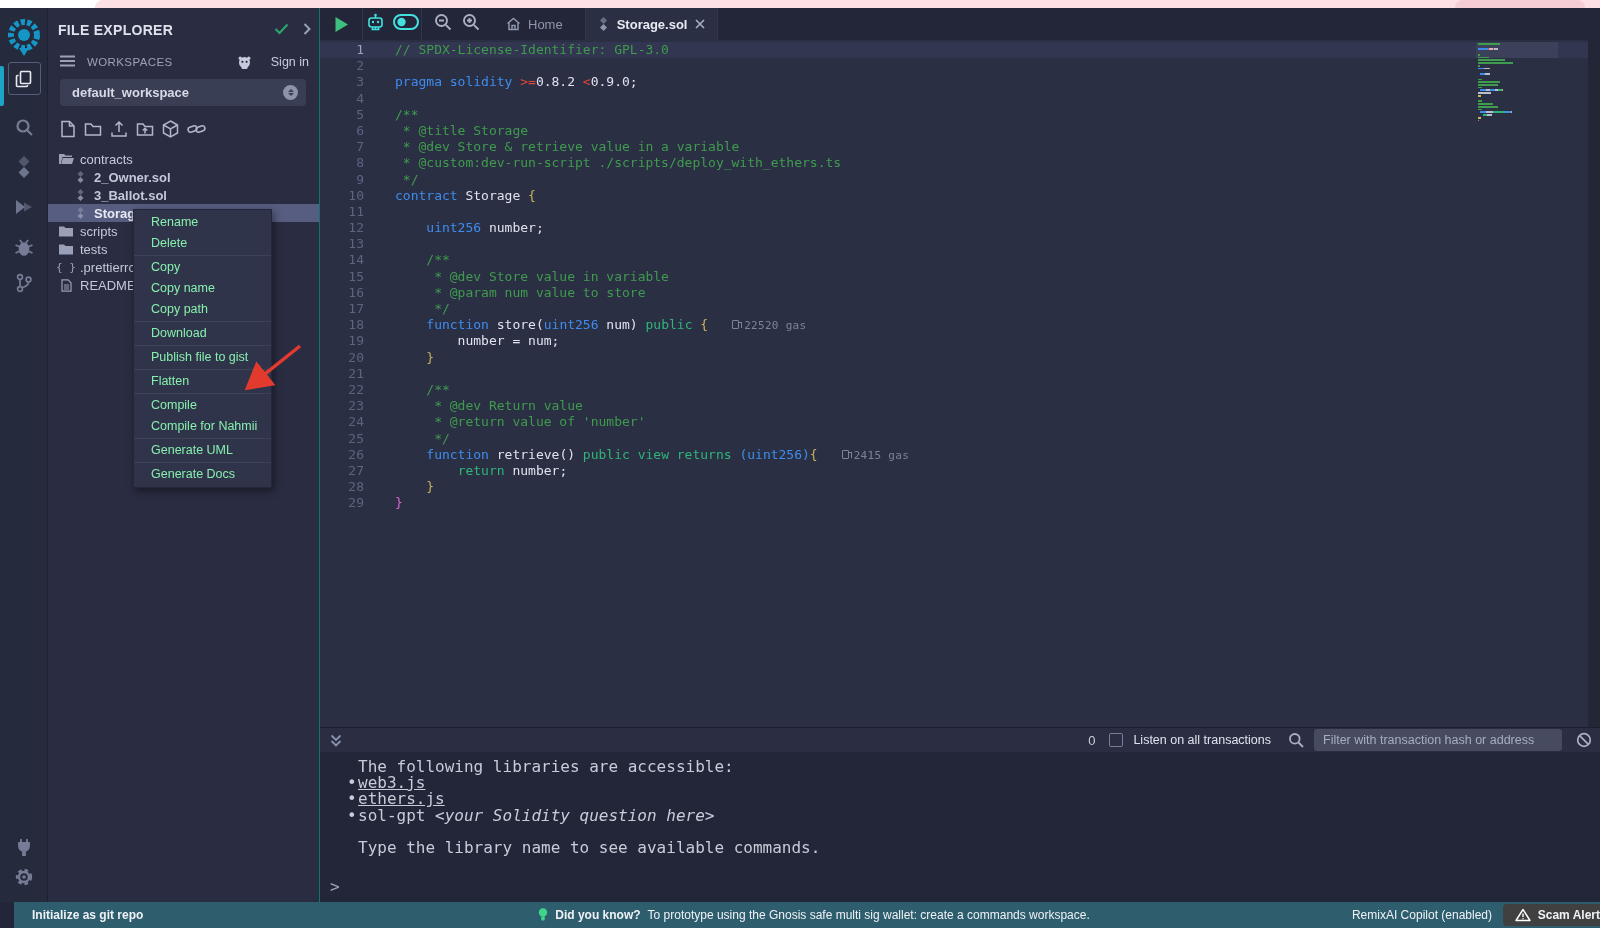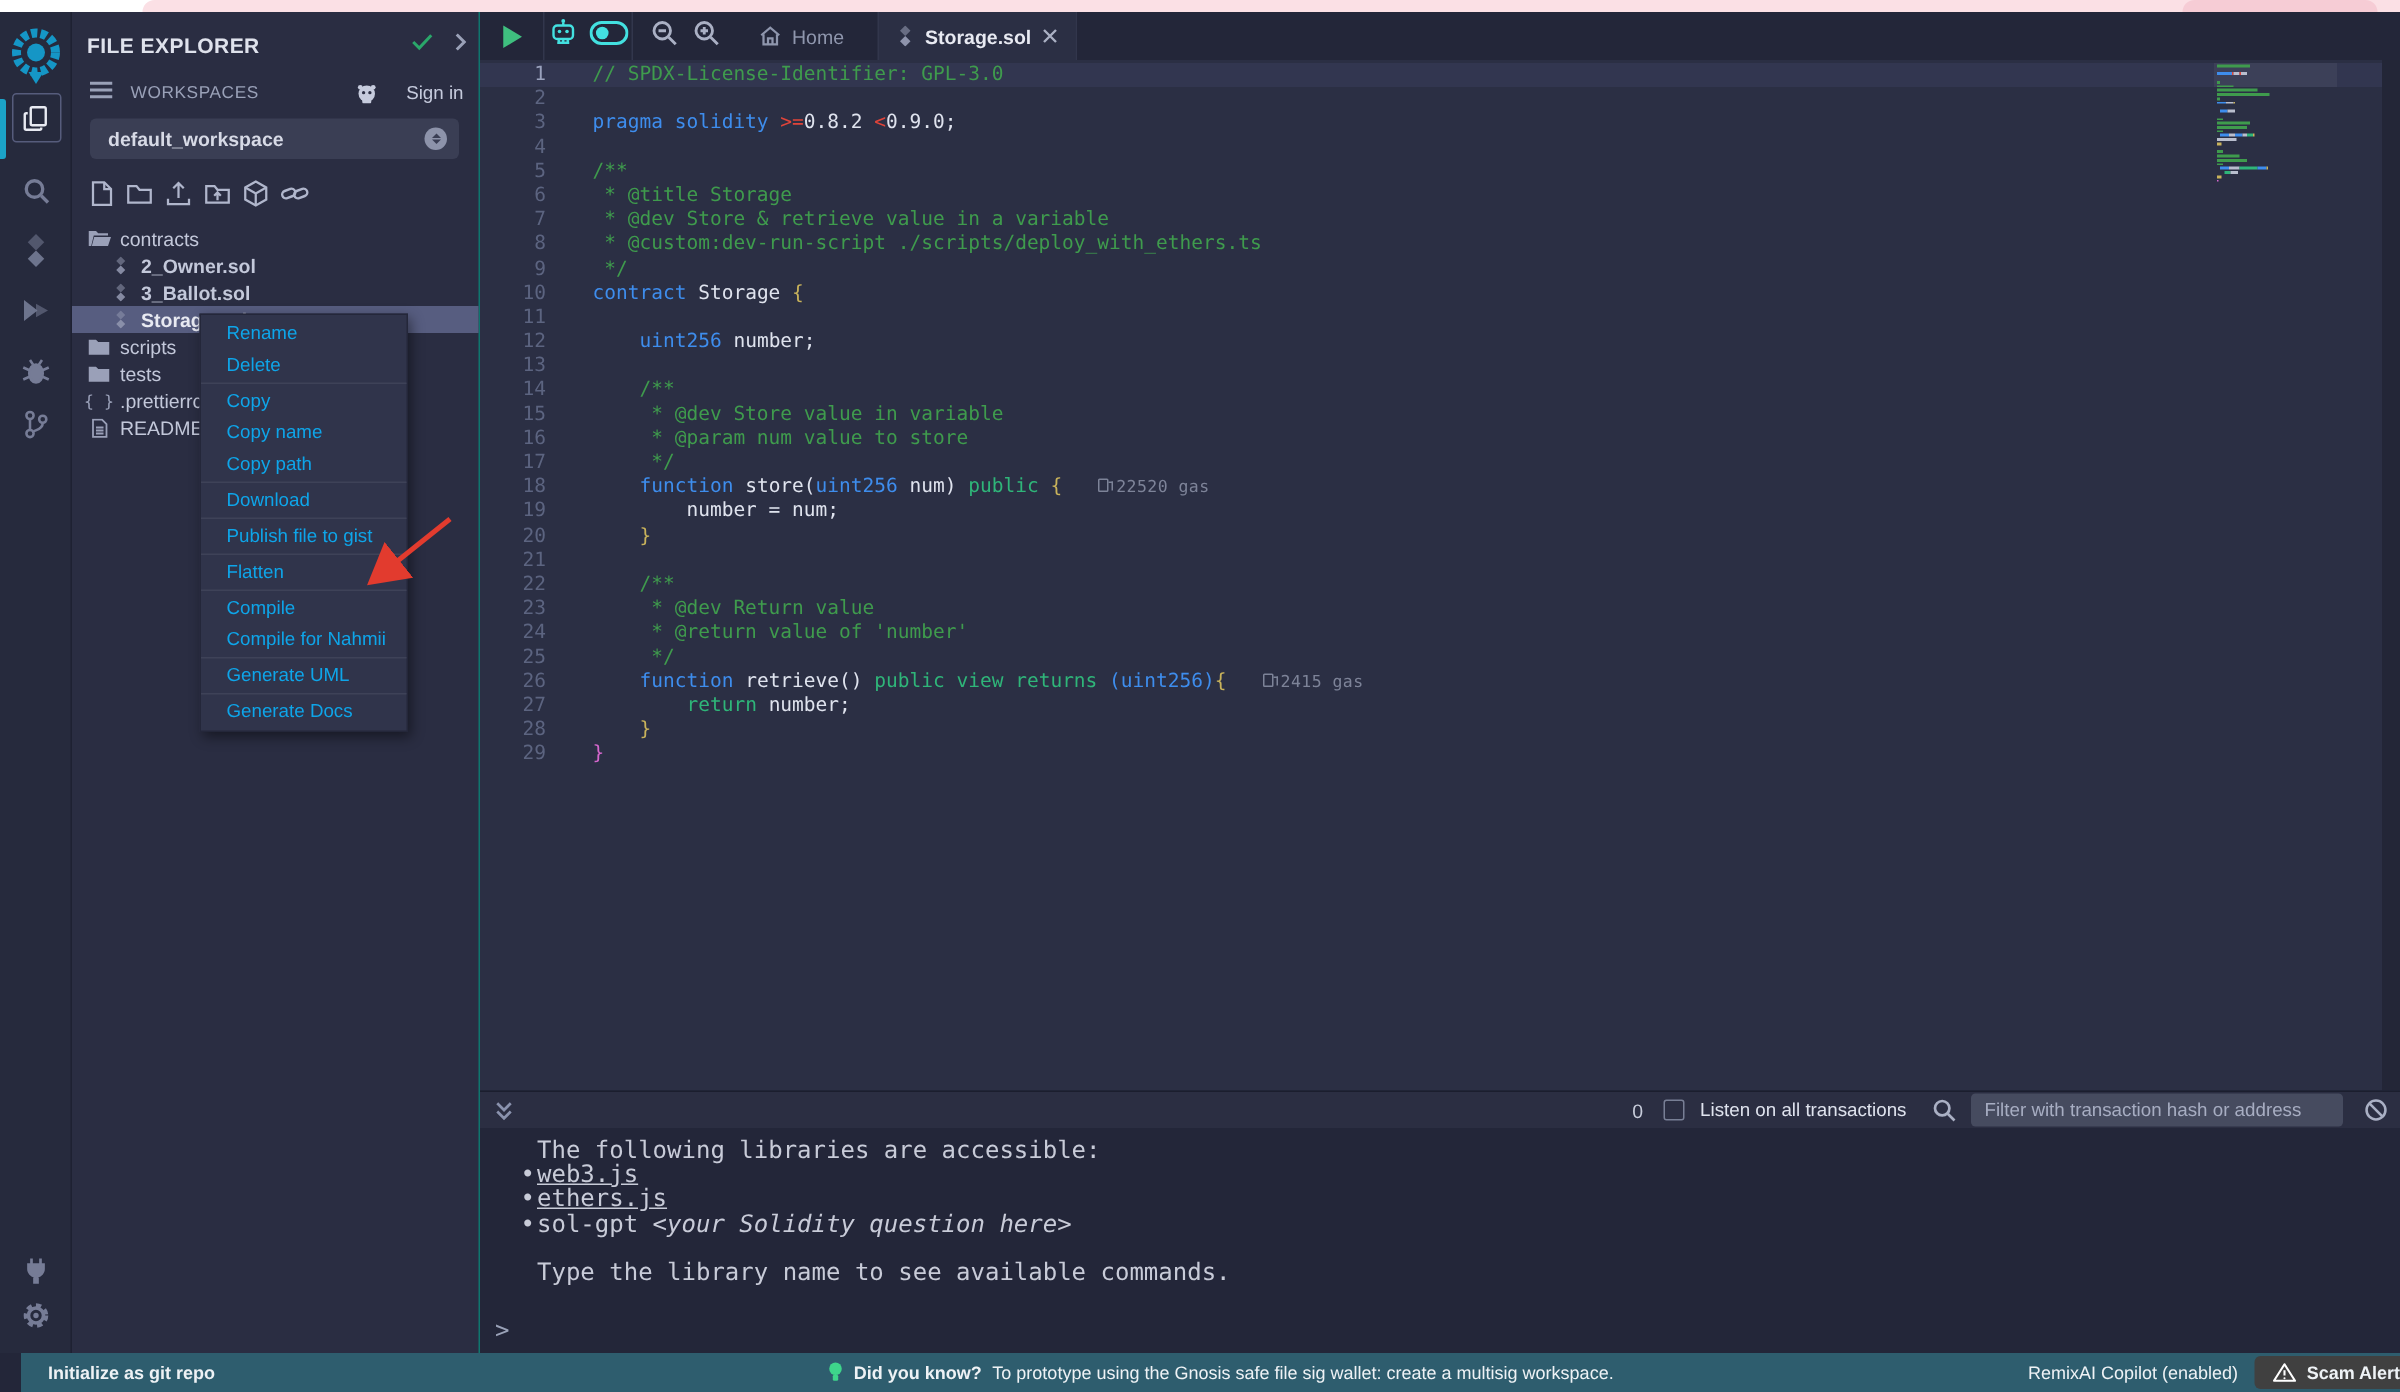--- a/index.html
+++ b/index.html
@@ -44,21 +44,21 @@
   .trow { position:relative; height:18px; display:flex; align-items:center; color:#c3c8da; font-size:13px; }
   .trow .ic { display:flex; align-items:center; justify-content:center; width:16px; margin-right:6px; color:#9aa0b8; }
   .trow.sel { background:#575d80; color:#e8eaf2; }
   .trow.i0 { padding-left:10px; }
   .trow.i1 { padding-left:24px;font-weight:bold; }
   .braces-ic { font-family:"DejaVu Sans Mono", monospace; font-size:11px; color:#9aa0b8; }
 
   
   #context-menu { left:133px; top:209px; width:139px; background:#30344b; border:1px solid #24273a;
                   box-shadow:2px 3px 8px rgba(0,0,0,.45); z-index:30; padding:2px 0; }
-  .mi { height:21px; line-height:21px; padding-left:17px; color:#0ea5e9; font-size:12.5px; white-space:nowrap; }
+  .mi { height:21px; line-height:21px; padding-left:17px; color:#86efac; font-size:12.5px; white-space:nowrap; }
   .msep { height:0; border-top:1px solid #3e4258; margin:1px 0; }
 
   
   #arrow-overlay { left:228px; top:338px; width:84px; height:62px; z-index:40; pointer-events:none; }
 
   
   #main { left:320px; top:8px; width:1280px; height:894px; background:#2b2f44; }
   #tabbar { position:absolute; left:0; top:0; width:1280px; height:32px; background:#232639; display:flex; align-items:center; }
   .tb-sep { width:1px; height:32px; background:#32364c; }
   #play-btn { width:42px; display:flex; justify-content:center; }
@@ -547,21 +547,21 @@
   </div>
 
   <div id="statusbar" class="abs">
     <span id="status-left">Initialize as git repo</span>
     <span id="status-tip">
       <svg width="10" height="15" viewBox="0 0 10 15">
         <circle cx="5" cy="4.5" r="4.2" fill="#3ed58b"></circle>
           <rect x="3.2" y="8.5" width="3.6" height="4" rx="1" fill="#3ed58b"></rect>
       </svg>
       <span id="tip-title">Did you know?</span>
-      <span id="tip-text">To prototype using the Gnosis safe file sig wallet: create a multisig workspace.</span>
+      <span id="tip-text">To prototype using the Gnosis safe multi sig wallet: create a commands workspace.</span>
     </span>
     <span id="status-copilot">RemixAI Copilot (enabled)</span>
     <span id="scam-chip">
       <svg width="16" height="14" viewBox="0 0 16 14" fill="none" stroke="#ffffff" stroke-width="1.4">
         <path d="M8 1.5 L15 12.5 H1 Z" stroke-linejoin="round"></path>
           <path d="M8 5.5 V9"></path>
           <circle cx="8" cy="10.8" r=".7" fill="#fff" stroke="none"></circle>
       </svg>
       <span>Scam Alert</span>
     </span>

